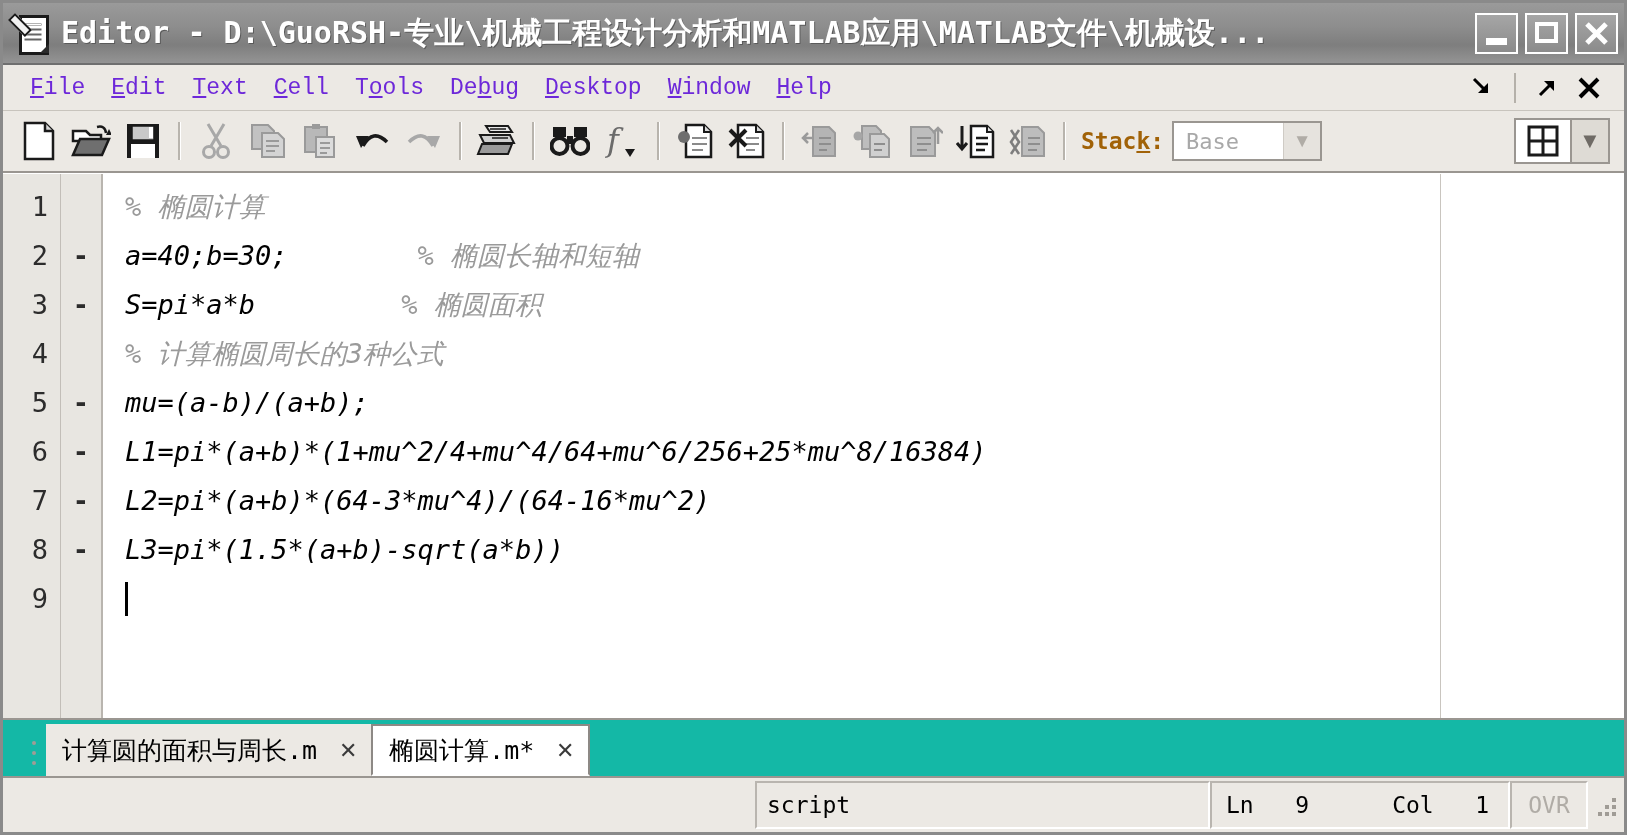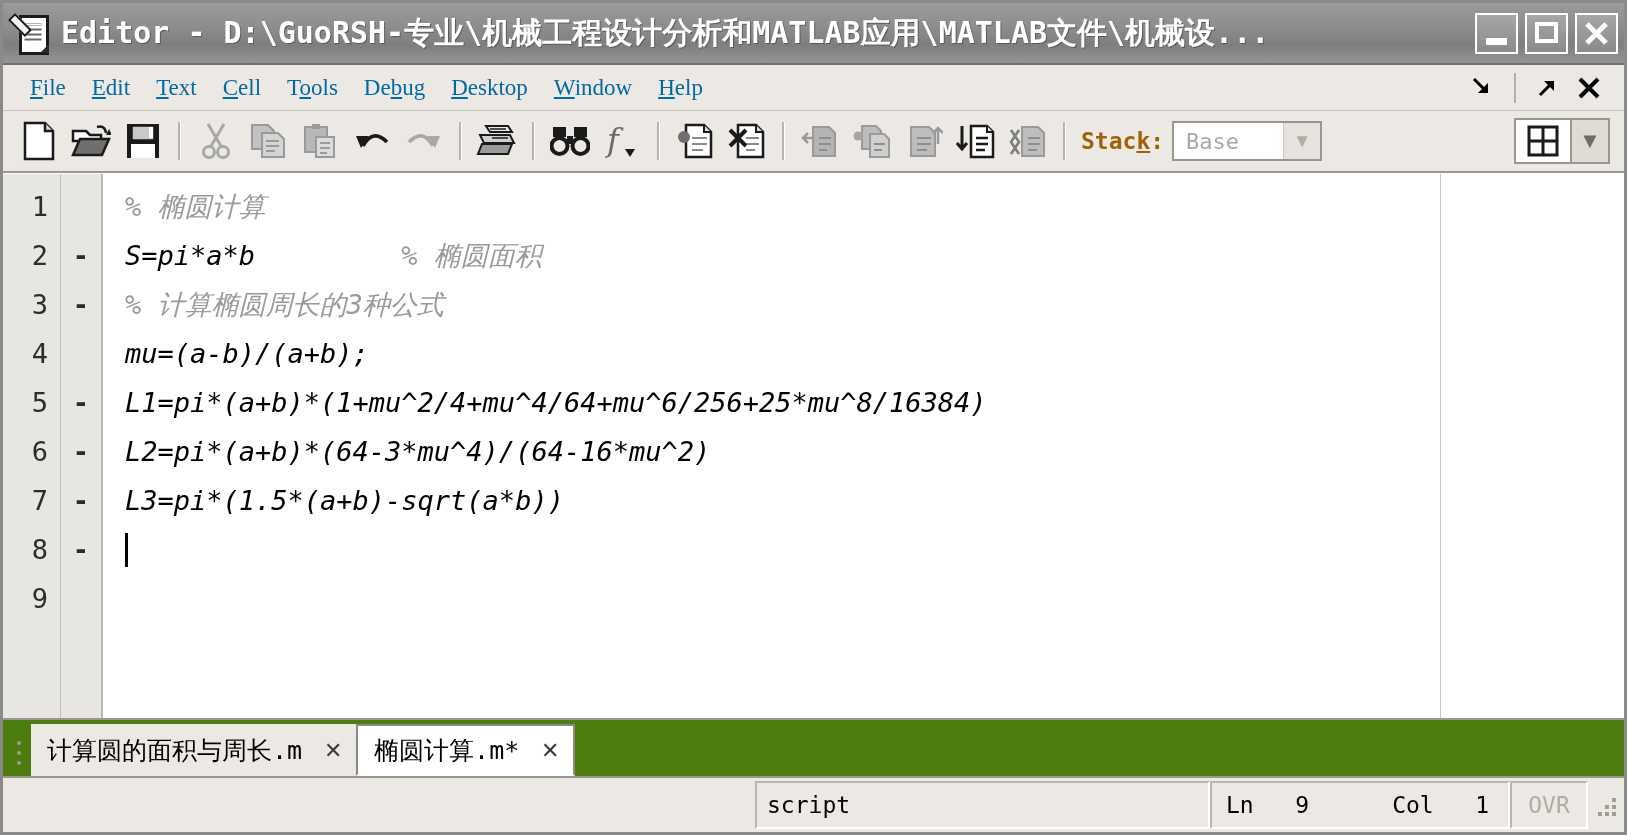--- a/index.html
+++ b/index.html
@@ -105,23 +105,23 @@
   
   .menubar {
     height: 46px; flex: 0 0 46px;
     background: #ece9e4;
     display: flex; align-items: center;
     padding-left: 14px;
     box-sizing: border-box;
     border-bottom: 1px solid #c8c4bd;
   }
   .menu-item {
-    font-family: Liberation Serif, serif;
+    font-family: Liberation Mono, monospace;
     font-size: 23px;
-    color: #0369a1;
+    color: #6d28d9;
     padding: 3px 13px 3px 13px;
     white-space: nowrap;
     cursor: default;
   }
   .menu-item u { text-decoration: underline; }
   .menu-right {
     margin-left: auto;
     display: flex; align-items: center;
     padding-right: 14px;
     gap: 0px;
@@ -266,24 +266,24 @@
   .caret {
     display: inline-block;
     width: 3px; height: 34px;
     background: #000000;
     vertical-align: -8px;
   }
 
   
   .tabbar {
     height: 58px; flex: 0 0 58px;
-    background: #4d7c0f;
+    background: #14b8a6;
     border-top: 2px solid #9a9691;
     display: flex; align-items: flex-end;
-    padding-left: 8px;
+    padding-left: 23px;
     box-sizing: border-box;
   }
   .tab-grip {
     width: 16px; height: 46px;
     margin-right: 4px;
     display: flex; flex-direction: column; justify-content: center;
     align-items: center; gap: 6px;
   }
   .tab-grip span {
     width: 4px; height: 4px; background: #a09c96; border-radius: 50%;
@@ -607,20 +607,21 @@
         <div class="rowline"></div>
         <div class="rowline">-</div>
         <div class="rowline">-</div>
         <div class="rowline">-</div>
         <div class="rowline">-</div>
         <div class="rowline"></div>
       </div>
     <div class="code-area">
       <div class="text-limit"></div>
     <div class="rowline"><span class="cmt">% 椭圆计算</span></div>
+        <div class="rowline"><span>a=40;b=30;        </span><span class="cmt">% 椭圆长轴和短轴</span></div>
         <div class="rowline"><span>S=pi*a*b         </span><span class="cmt">% 椭圆面积</span></div>
         <div class="rowline"><span class="cmt">% 计算椭圆周长的3种公式</span></div>
         <div class="rowline"><span>mu=(a-b)/(a+b);</span></div>
         <div class="rowline"><span>L1=pi*(a+b)*(1+mu^2/4+mu^4/64+mu^6/256+25*mu^8/16384)</span></div>
         <div class="rowline"><span>L2=pi*(a+b)*(64-3*mu^4)/(64-16*mu^2)</span></div>
         <div class="rowline"><span>L3=pi*(1.5*(a+b)-sqrt(a*b))</span></div>
         <div class="rowline"><span></span><span class="caret"></span></div>
       </div>
   </div>
 

